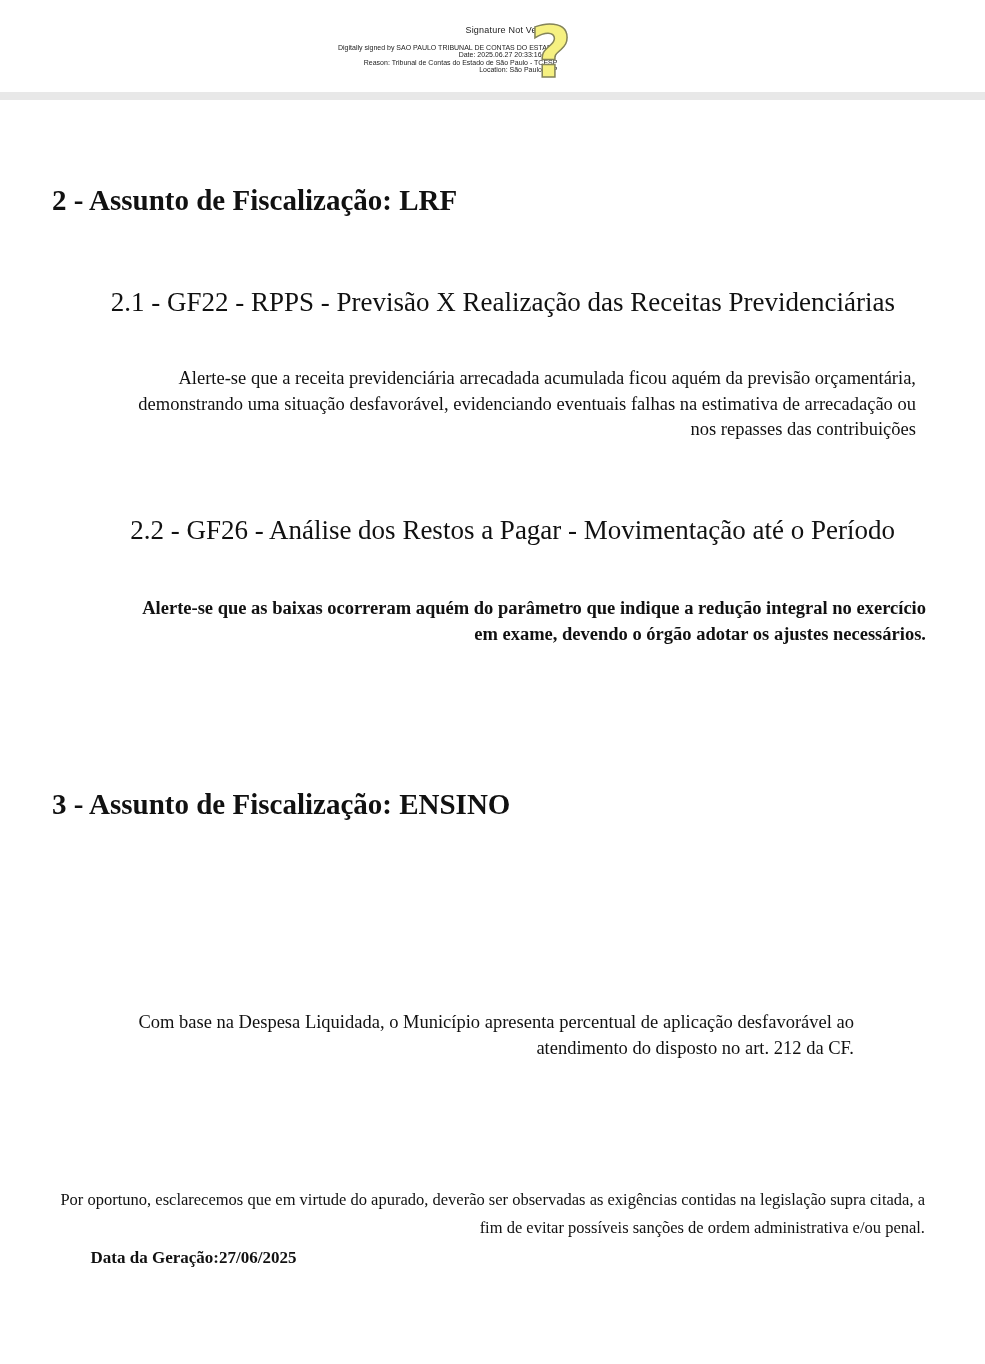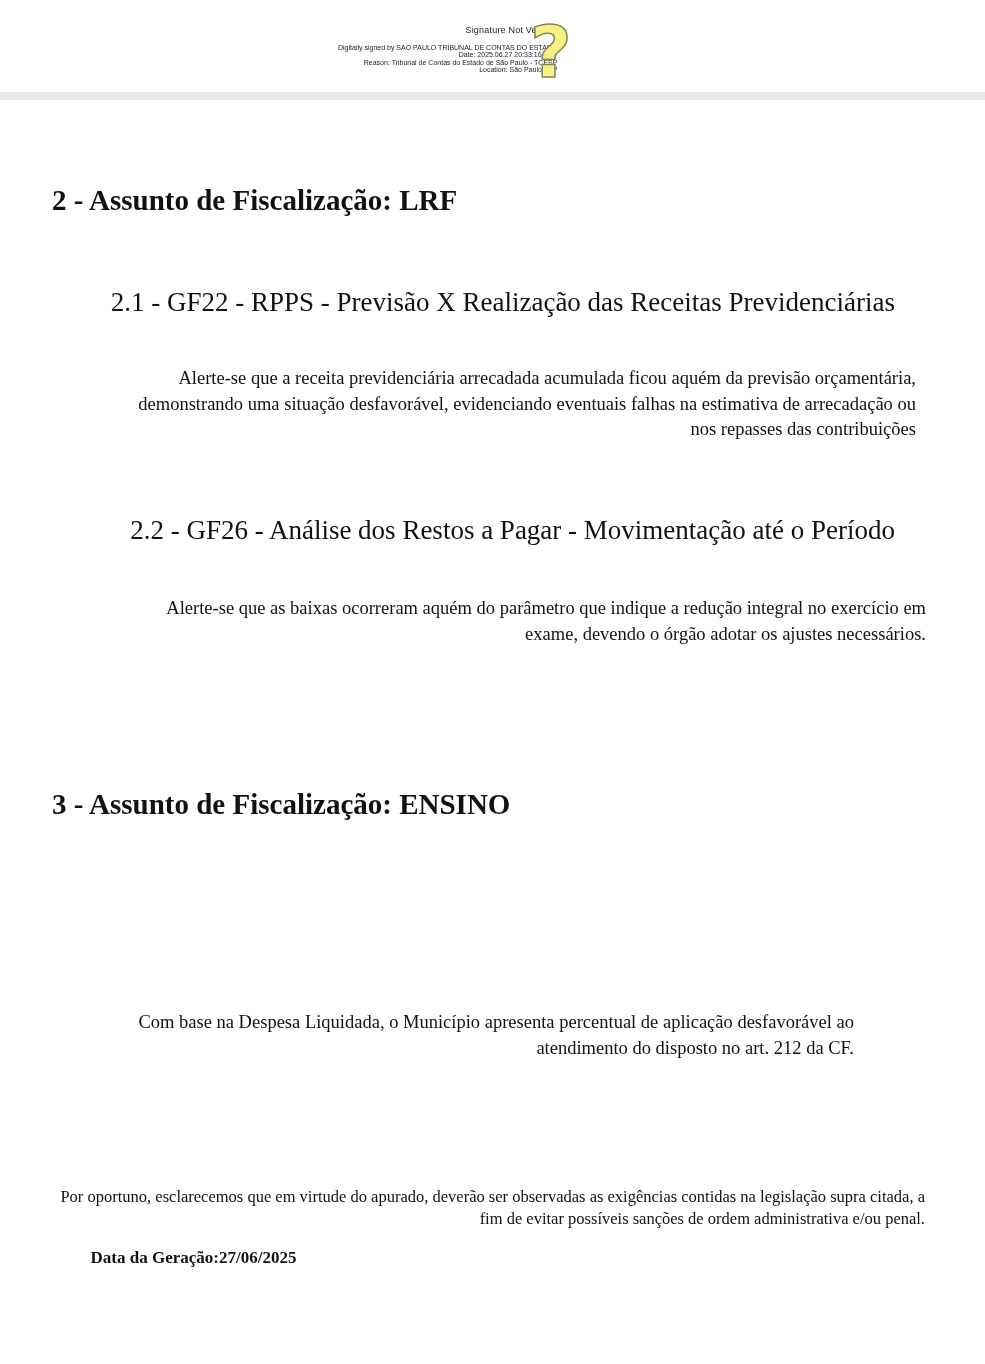--- a/index.html
+++ b/index.html
@@ -53,21 +53,21 @@
   .h-sub {
     position: absolute; left: 95px;
     font-size: 27px; font-weight: normal; line-height: 33px;
   }
   .para {
     position: absolute; left: 124px;
     font-size: 18.5px; line-height: 25.5px;
   }
   .closing {
     position: absolute; left: 47px; top: 1186px; width: 878px;
-    font-size: 16.5px; line-height: 22px;
+    font-size: 16.5px; line-height: 28px;
   }
   .footer {
     position: absolute; left: 47px; top: 1247px;
     font-size: 17px; font-weight: bold; line-height: 22px;
   }
   .footer-row { display: flex; }
   .footer-label { width: 172px; }
   .footer-value { }
 </style>
 </head>
@@ -87,21 +87,21 @@
   <div class="band"></div>
 
   <div class="h-main" style="top:169px;">2 - Assunto de Fiscalização: LRF</div>
 
   <div class="h-sub" style="top:286px; width:800px;">2.1 - GF22 - RPPS - Previsão X Realização das Receitas Previdenciárias</div>
 
   <div class="para" style="top:366px; width:792px;">Alerte-se que a receita previdenciária arrecadada acumulada ficou aquém da previsão orçamentária, demonstrando uma situação desfavorável, evidenciando eventuais falhas na estimativa de arrecadação ou nos repasses das contribuições</div>
 
   <div class="h-sub" style="top:506px; width:800px;margin-top:8px;">2.2 - GF26 - Análise dos Restos a Pagar - Movimentação até o Período</div>
 
-  <div class="para" style="top:596px; width:802px;">Alerte-se que as baixas ocorreram aquém do parâmetro que indique a redução integral no exercício em exame, devendo o órgão adotar os ajustes necessários.</div>
+  <div class="para" style="top:596px; width:802px;font-weight:bold;">Alerte-se que as baixas ocorreram aquém do parâmetro que indique a redução integral no exercício em exame, devendo o órgão adotar os ajustes necessários.</div>
 
   <div class="h-main" style="top:773px;">3 - Assunto de Fiscalização: ENSINO</div>
 
 
   <div class="para" style="top:1010px; width:730px;">Com base na Despesa Liquidada, o Município apresenta percentual de aplicação desfavorável ao atendimento do disposto no art. 212 da CF.</div>
 
   <div class="closing">Por oportuno, esclarecemos que em virtude do apurado, deverão ser observadas as exigências contidas na legislação supra citada, a fim de evitar possíveis sanções de ordem administrativa e/ou penal.</div>
 
   <div class="footer">
     <div class="footer-row">

